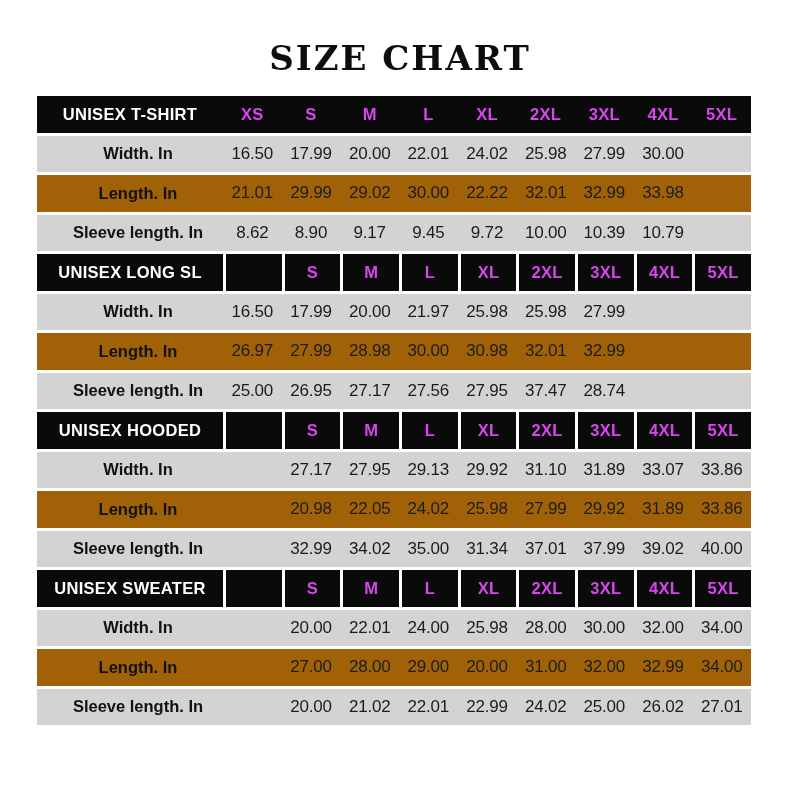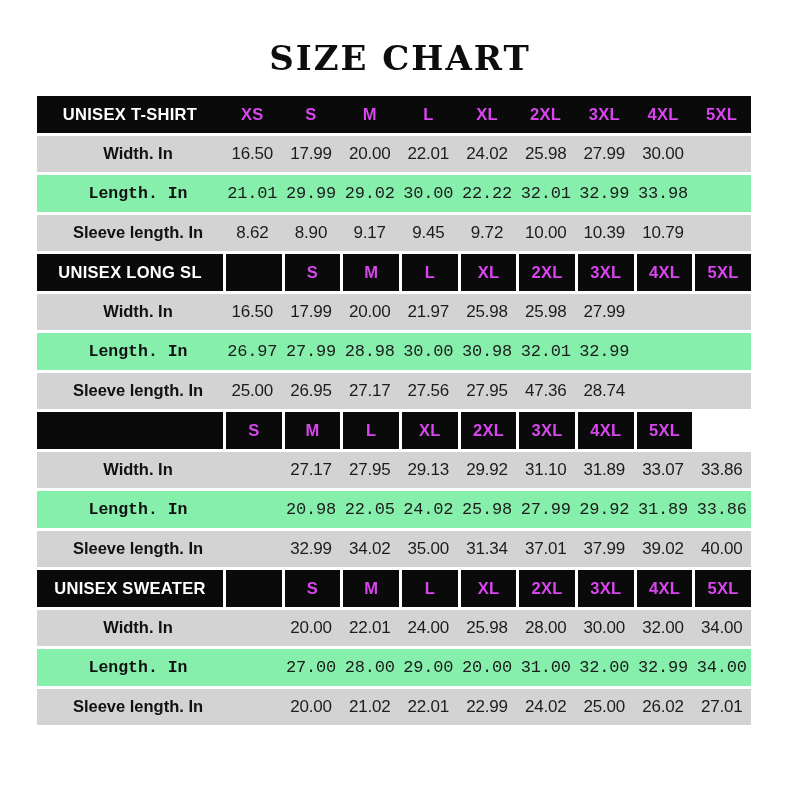--- a/index.html
+++ b/index.html
@@ -21,21 +21,21 @@
     display:grid;
     grid-template-columns:186px repeat(9, 1fr);
     height:36.5px;
     margin-bottom:3px;
     align-items:center;
   }
   .row.header-solid { background:#0a0a0a; }
   .row.header-gapped { column-gap:3px; }
   .row.header-gapped .cell { background:#0a0a0a; height:100%; display:flex; align-items:center; justify-content:center; }
   .row.gray { background:#d3d3d3; }
-  .row.white { background:#86efac;font-family:Liberation Mono, monospace; }
+  .row.white { background:#a16207; }
   .cell {
     text-align:center; font-size:17px; color:#1c1c1c;
     white-space:nowrap; overflow:hidden;
   }
   .header-cell { color:#d946ef; font-weight:bold; font-size:16.5px; letter-spacing:0.3px; }
   .section-name { color:#ffffff; font-weight:bold; font-size:16.5px; letter-spacing:0.3px; }
   .label-cell { font-weight:bold; color:#111111; font-size:16.5px;padding-left:16px; }
   .value-cell { font-weight:400; letter-spacing:-0.2px; }
 </style>
 </head>
@@ -128,26 +128,27 @@
         <div class="cell value-cell"></div>
         <div class="cell value-cell"></div>
       </div>
       <div class="row gray">
         <div class="cell label-cell">Sleeve length. In</div>
         <div class="cell value-cell">25.00</div>
         <div class="cell value-cell">26.95</div>
         <div class="cell value-cell">27.17</div>
         <div class="cell value-cell">27.56</div>
         <div class="cell value-cell">27.95</div>
-        <div class="cell value-cell">47.36</div>
+        <div class="cell value-cell">37.47</div>
         <div class="cell value-cell">28.74</div>
         <div class="cell value-cell"></div>
         <div class="cell value-cell"></div>
       </div>
       <div class="row header-gapped">
+        <div class="cell section-name">UNISEX HOODED</div>
         <div class="cell header-cell"></div>
         <div class="cell header-cell">S</div>
         <div class="cell header-cell">M</div>
         <div class="cell header-cell">L</div>
         <div class="cell header-cell">XL</div>
         <div class="cell header-cell">2XL</div>
         <div class="cell header-cell">3XL</div>
         <div class="cell header-cell">4XL</div>
         <div class="cell header-cell">5XL</div>
       </div>

